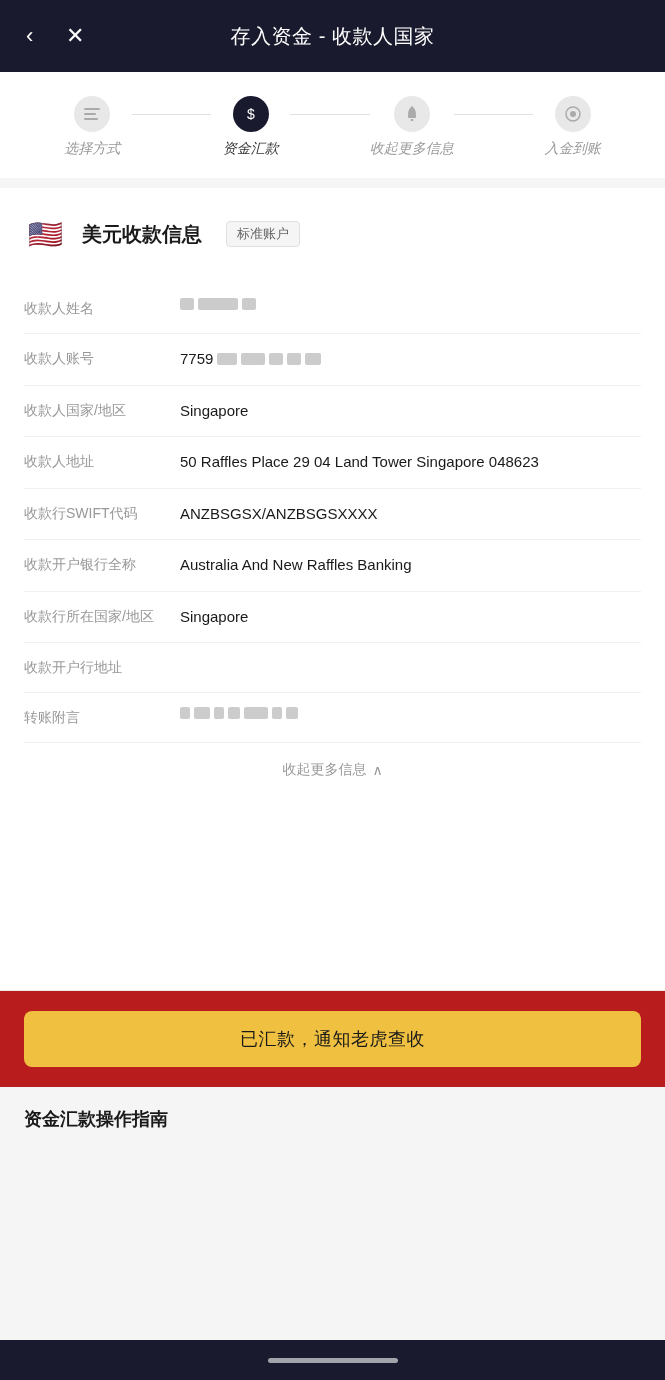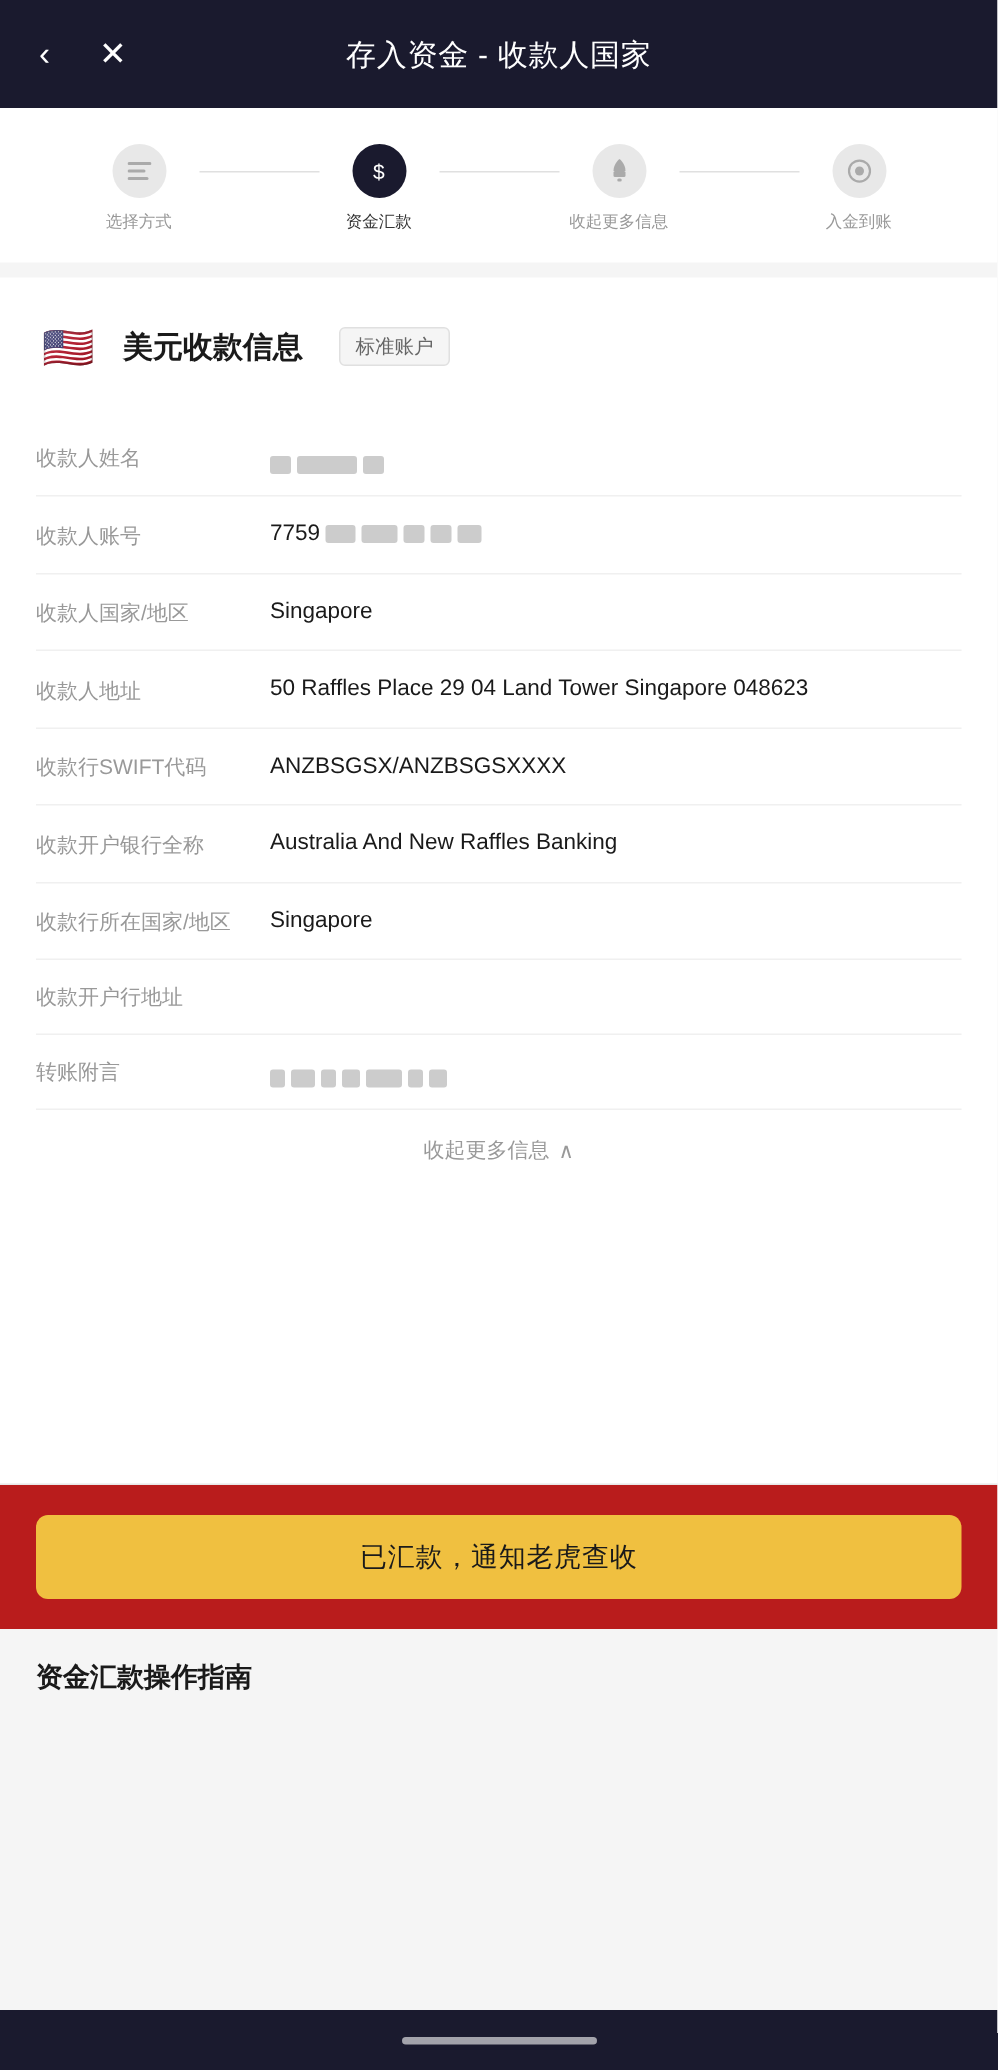--- a/index.html
+++ b/index.html
@@ -77,24 +77,25 @@
     }
     .step-circle.active {
       background: #1a1a2e;
       color: #ffffff;
     }
     .step-circle.inactive {
       background: #e8e8e8;
       color: #aaa;
     }
     .step-label {
-      font-size: 11px;
+      font-size: 14px;
       color: #999;
       text-align: center;
       white-space: nowrap;
+      font-style: italic;
     }
     .step-label.active {
       color: #333;
       font-weight: 500;
     }
     .step-line {
       flex: 1;
       height: 1px;
       background: #e0e0e0;
       margin-top: -20px;
@@ -142,21 +143,21 @@
       color: #666;
       margin-left: 10px;
     }
 
     
     .info-table {
       width: 100%;
     }
     .info-row {
       display: flex;
-      align-items: flex-end;
+      align-items: flex-start;
       padding: 14px 0;
       border-bottom: 1px solid #f0f0f0;
       gap: 16px;
     }
     .info-label {
       color: #999;
       font-size: 14px;
       min-width: 140px;
       flex-shrink: 0;
       line-height: 1.5;

